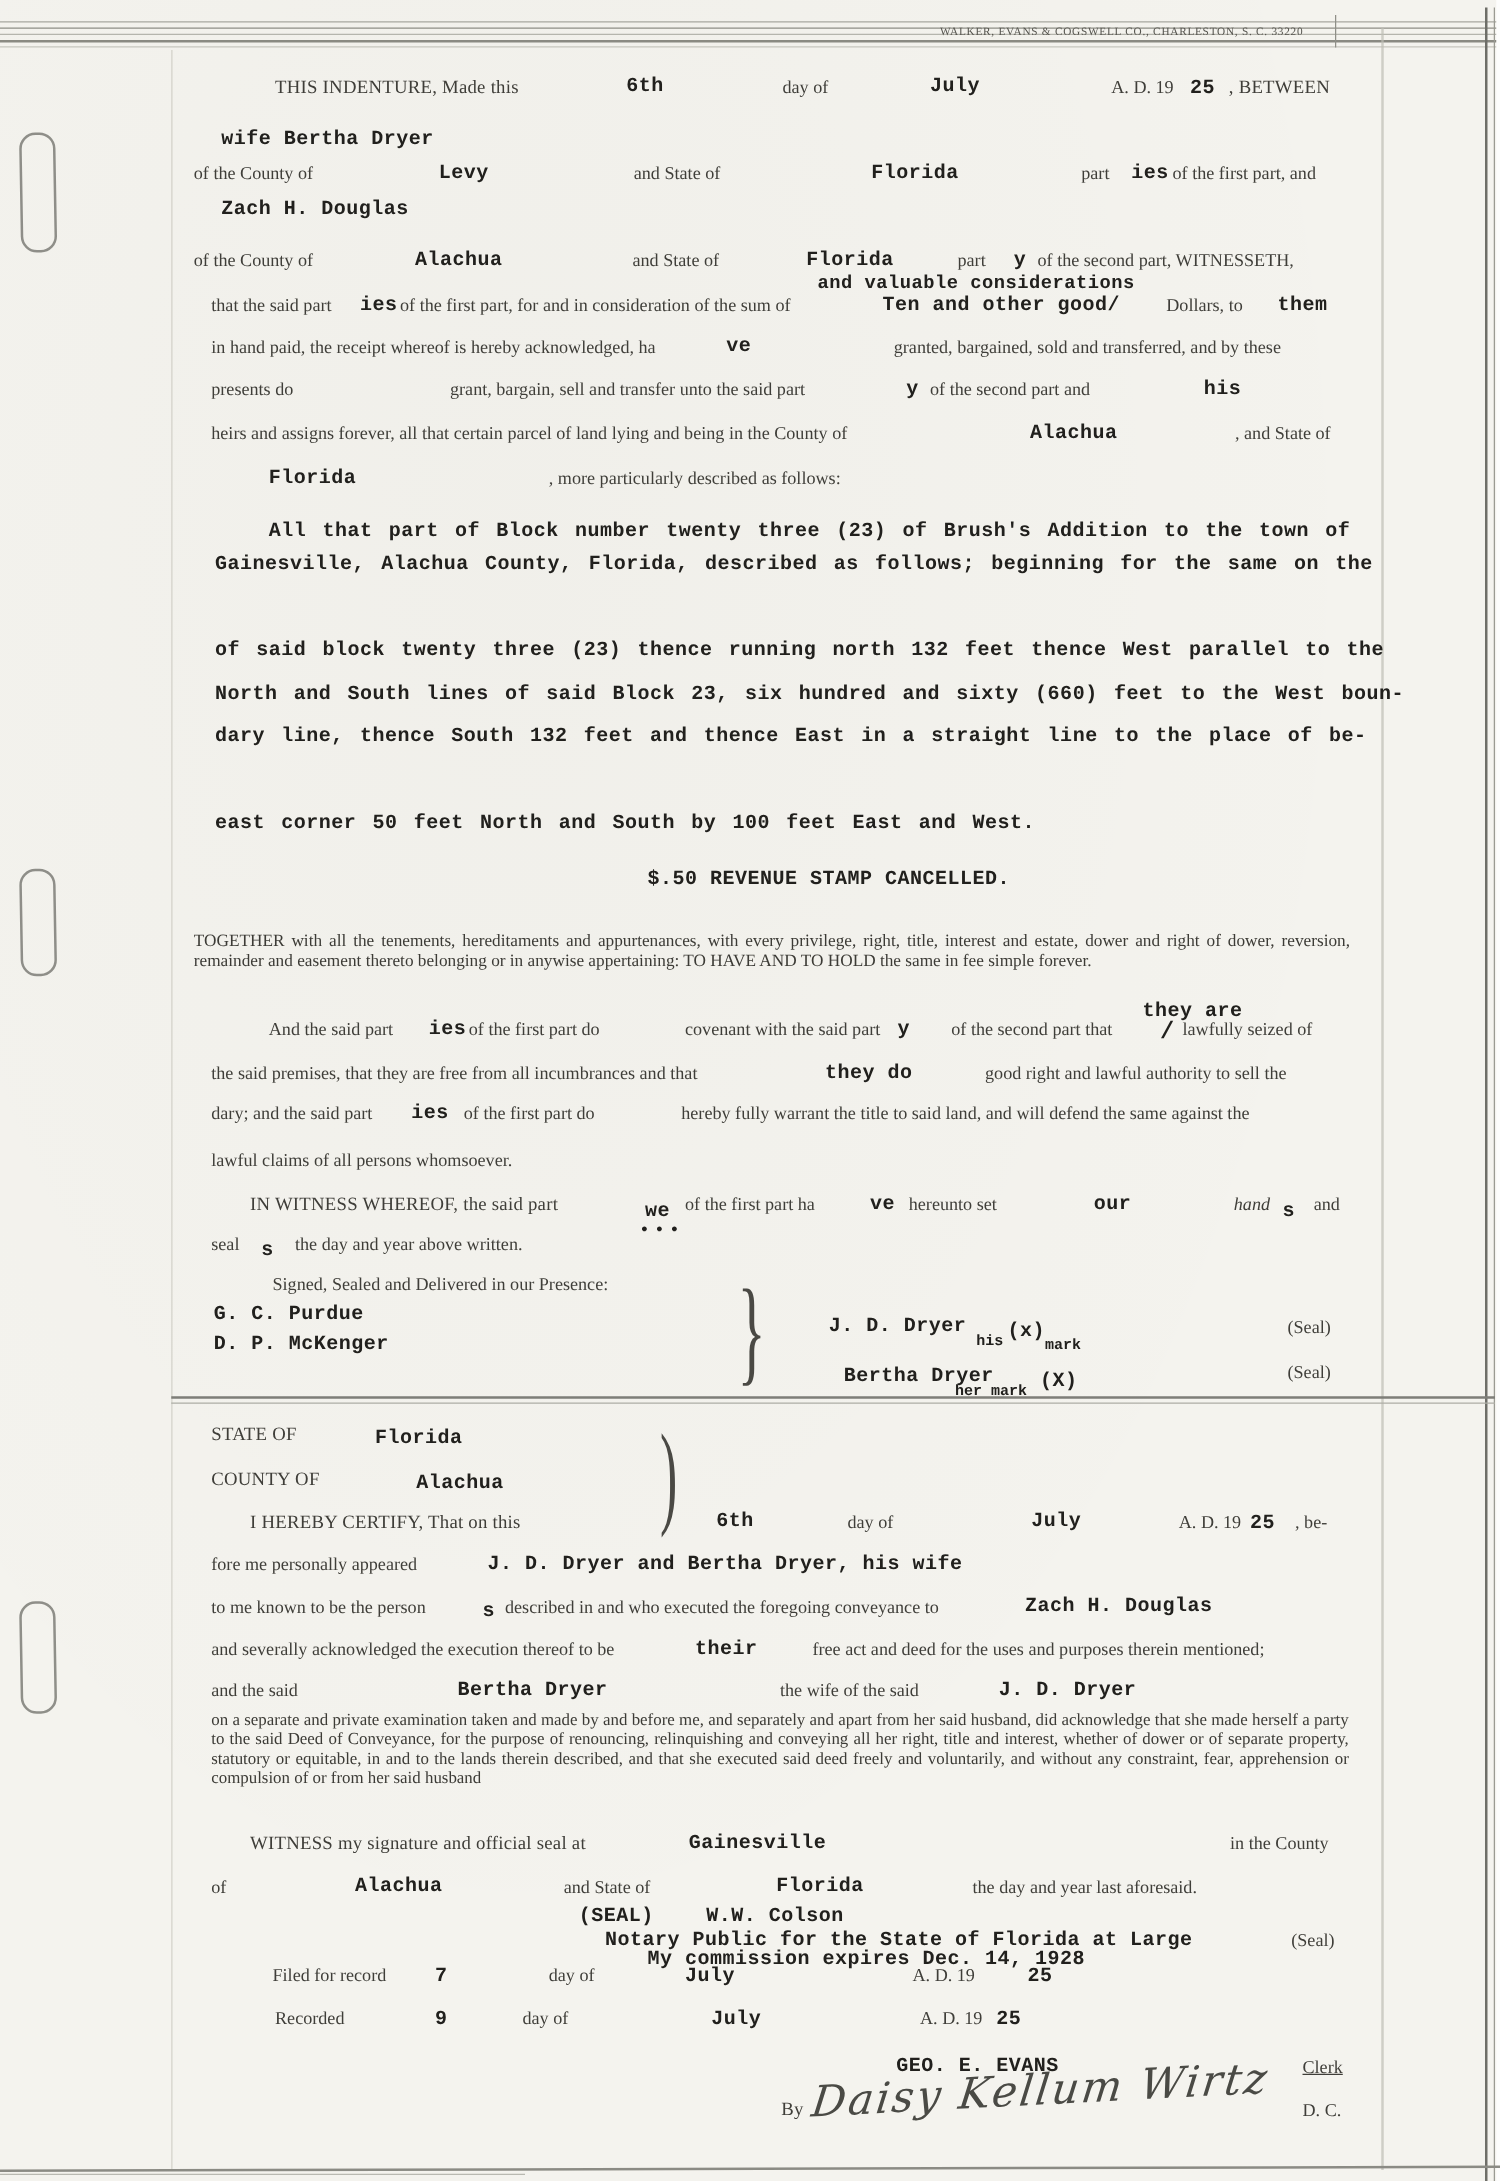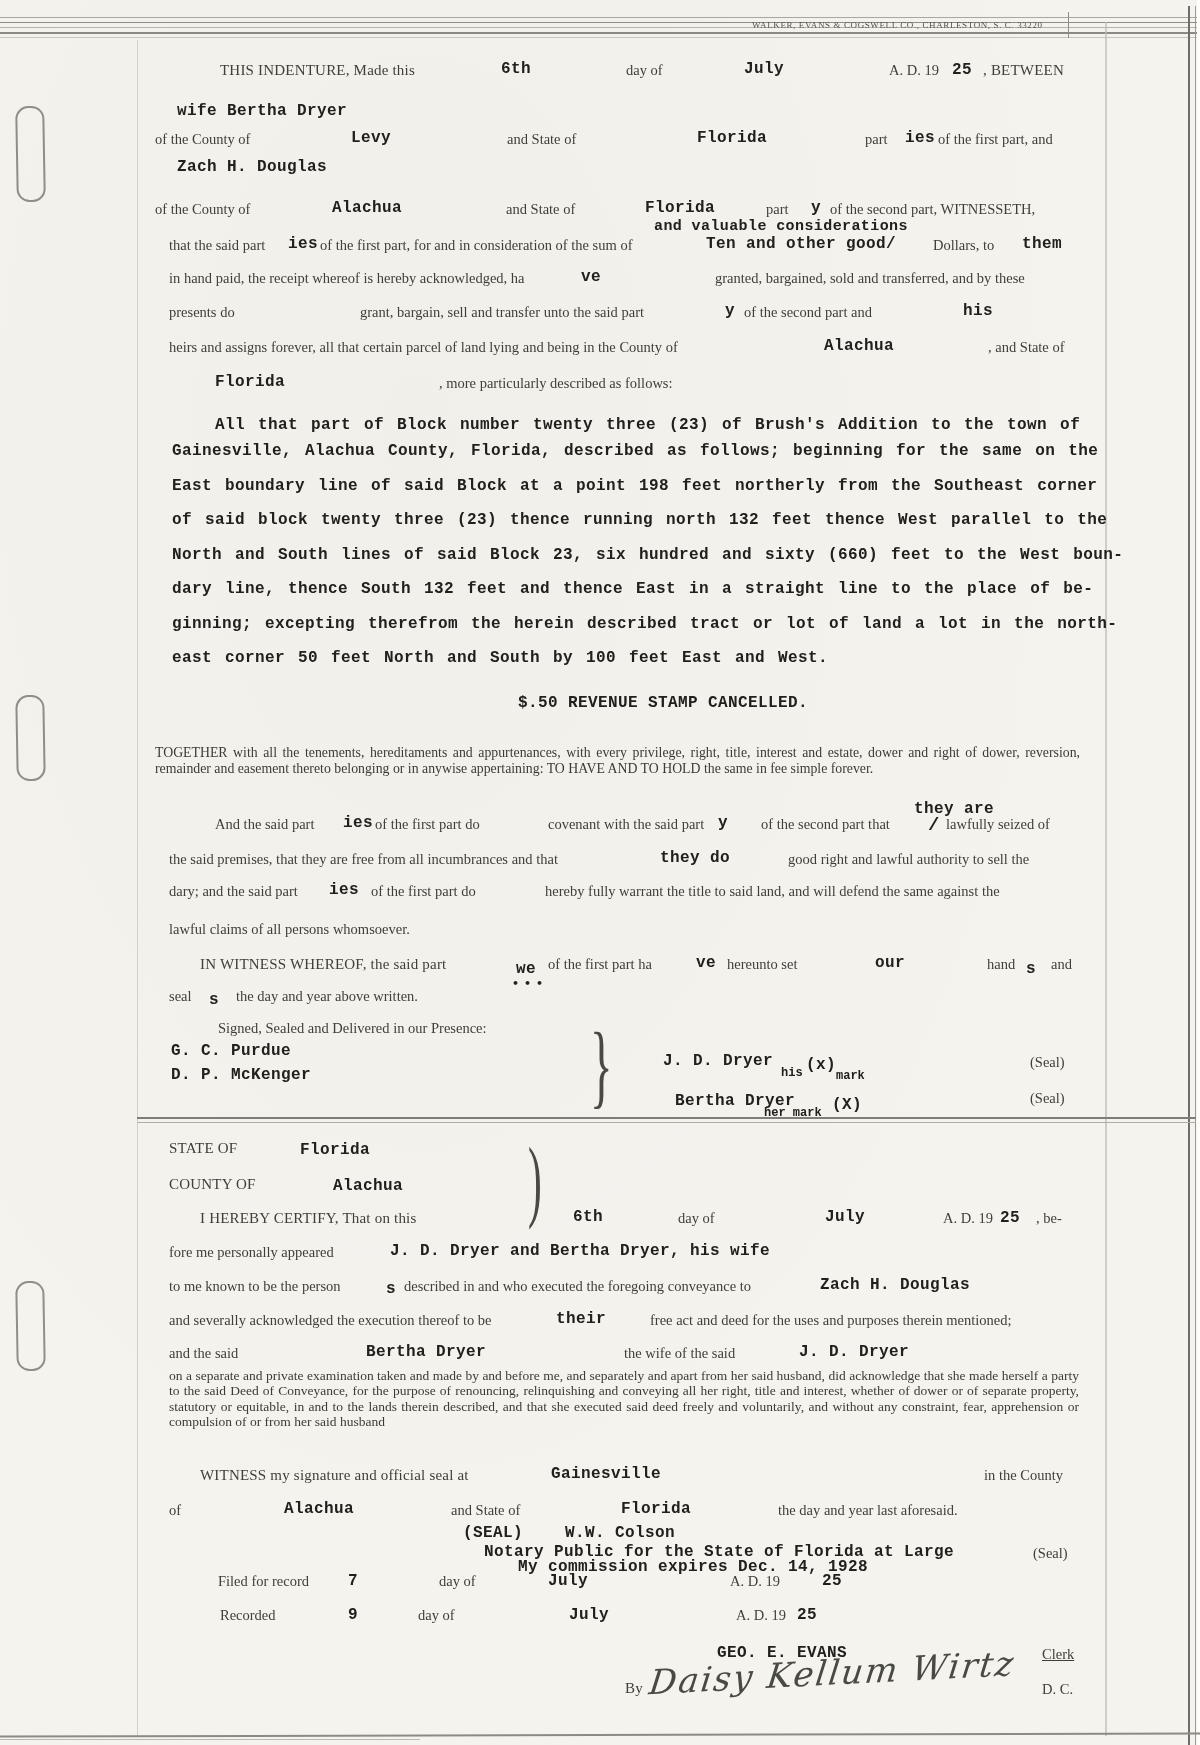--- a/index.html
+++ b/index.html
@@ -97,25 +97,23 @@
 
   <span class="abs p" style="left:169px;top:339px;">heirs and assigns forever, all that certain parcel of land lying and being in the County of</span>
   <span class="abs t" style="left:824px;top:337px;">Alachua</span>
   <span class="abs p" style="left:988px;top:339px;">, and State of</span>
 
   <span class="abs t" style="left:215px;top:373px;">Florida</span>
   <span class="abs p" style="left:439px;top:375px;">, more particularly described as follows:</span>
 
   <span class="abs t tb" style="left:215px;top:416px;">All that part of Block number twenty three (23) of Brush's Addition to the town of</span>
   <span class="abs t tb" style="left:172px;top:442px;">Gainesville, Alachua County, Florida, described as follows; beginning for the same on the</span>
-  <span class="abs t tb" style="left:172px;top:477px;">East boundary line of said Block at a point 198 feet northerly from the Southeast corner</span>
   <span class="abs t tb" style="left:172px;top:511px;">of said block twenty three (23) thence running north 132 feet thence West parallel to the</span>
   <span class="abs t tb" style="left:172px;top:546px;">North and South lines of said Block 23, six hundred and sixty (660) feet to the West boun-</span>
   <span class="abs t tb" style="left:172px;top:580px;font-family:Liberation Mono, monospace;">dary line, thence South 132 feet and thence East in a straight line to the place of be-</span>
-  <span class="abs t tb" style="left:172px;top:615px;">ginning; excepting therefrom the herein described tract or lot of land a lot in the north-</span>
   <span class="abs t tb" style="left:172px;top:649px;">east corner 50 feet North and South by 100 feet East and West.</span>
 
   <span class="abs t" style="left:518px;top:694px;">$.50 REVENUE STAMP CANCELLED.</span>
 
   <div class="para" style="left:155px;top:745px;width:925px;font-size:13.8px;line-height:16.4px;">TOGETHER with all the tenements, hereditaments and appurtenances, with every privilege, right, title, interest and estate, dower and right of dower, reversion, remainder and easement thereto belonging or in anywise appertaining:  TO HAVE AND TO HOLD the same in fee simple forever.</div>
 
   <span class="abs p" style="left:215px;top:816px;">And the said part</span>
   <span class="abs t" style="left:343px;top:814px;">ies</span>
   <span class="abs p" style="left:375px;top:816px;">of the first part do</span>
   <span class="abs p" style="left:548px;top:816px;">covenant with the said part</span>
@@ -136,21 +134,21 @@
 
   <span class="abs p" style="left:169px;top:921px;">lawful claims of all persons whomsoever.</span>
 
   <span class="abs p pw" style="left:200px;top:956px;">IN WITNESS WHEREOF, the said part</span>
   <span class="abs t" style="left:516px;top:960px;">we</span>
   <span class="abs dots" style="left:512px;top:977px;">•••</span>
   <span class="abs p" style="left:548px;top:956px;">of the first part ha</span>
   <span class="abs t" style="left:696px;top:954px;">ve</span>
   <span class="abs p" style="left:727px;top:956px;">hereunto set</span>
   <span class="abs t" style="left:875px;top:954px;">our</span>
-  <span class="abs p" style="left:987px;top:956px;">hand</span>
+  <span class="abs p" style="left:987px;top:956px;font-style:italic;">hand</span>
   <span class="abs t" style="left:1026px;top:960px;">s</span>
   <span class="abs p" style="left:1051px;top:956px;">and</span>
 
   <span class="abs p" style="left:169px;top:988px;">seal</span>
   <span class="abs t" style="left:209px;top:991px;">s</span>
   <span class="abs p" style="left:236px;top:988px;">the day and year above written.</span>
 
   <span class="abs p" style="left:218px;top:1020px;">Signed, Sealed and Delivered in our Presence:</span>
   <span class="abs t" style="left:171px;top:1042px;">G. C. Purdue</span>
   <span class="abs t" style="left:171px;top:1066px;">D. P. McKenger</span>

